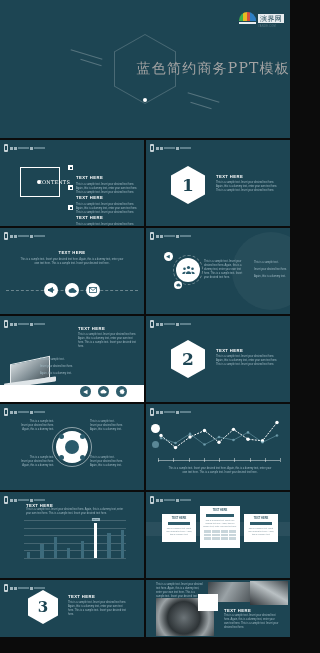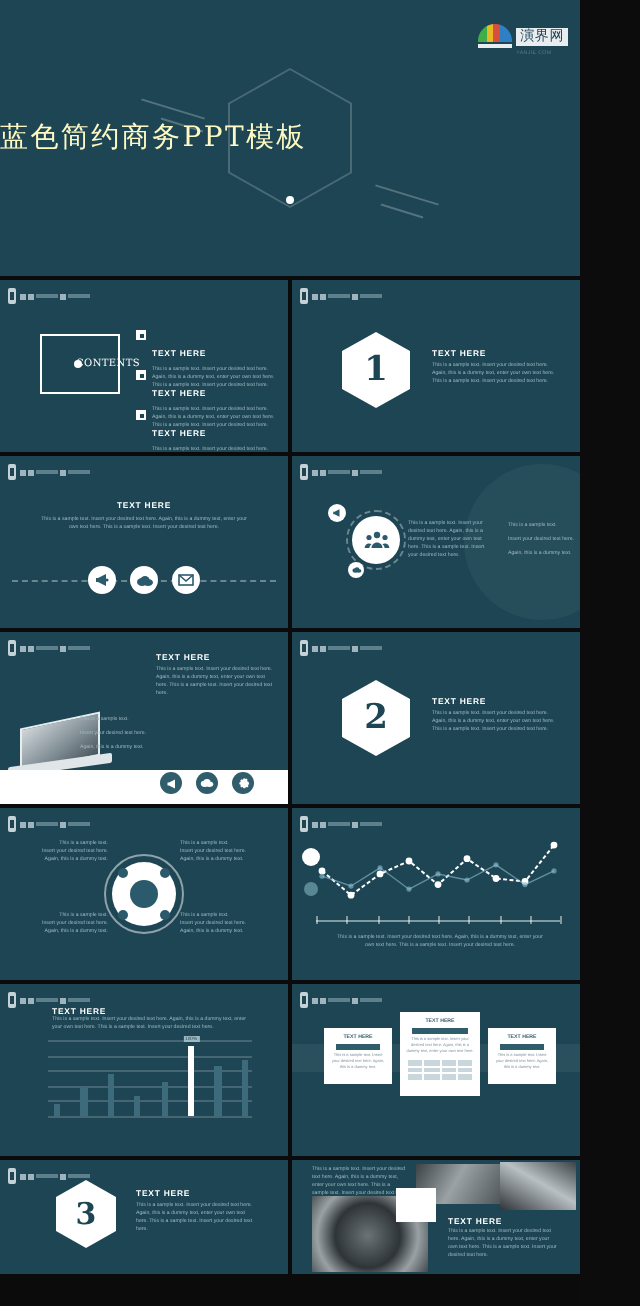--- a/index.html
+++ b/index.html
@@ -35,21 +35,21 @@
     clip-path:polygon(50% 0,100% 25%,100% 75%,50% 100%,0 75%,0 25%);
     background:rgba(255,255,255,.20);
   }
   .hexline::after{
     content:""; position:absolute; inset:1px;
     clip-path:polygon(50% 0,100% 25%,100% 75%,50% 100%,0 75%,0 25%);
     background:#1d4553;
   }
   .cover-title{
     position:absolute; left:0; right:0; top:50%; transform:translateY(-50%);
-    text-align:left; color:#fef9c3; font-size:14px; letter-spacing:1.2px;
+    text-align:right; color:#a3a3a3; font-size:14px; letter-spacing:1.2px;
     font-family:"DejaVu Serif", serif; z-index:3;
   }
   .cover-dot{ position:absolute; left:50%; top:98px; width:4px; height:4px; margin-left:-2px; background:#fff; border-radius:50%; z-index:3;}
   .streak{ position:absolute; height:1px; background:rgba(255,255,255,.25); }
   .s1{ left:70px; top:54px; width:33px; transform:rotate(17deg); }
   .s2{ left:80px; top:62px; width:22px; transform:rotate(17deg); }
   .s3{ left:187px; top:97px; width:33px; transform:rotate(17deg); }
   .s4{ left:190px; top:105px; width:22px; transform:rotate(17deg); }
 
   

